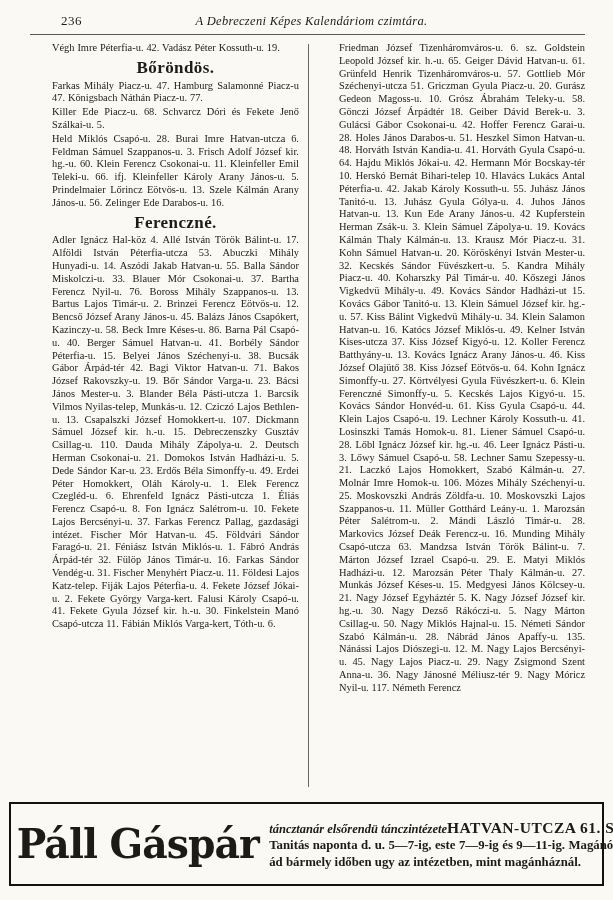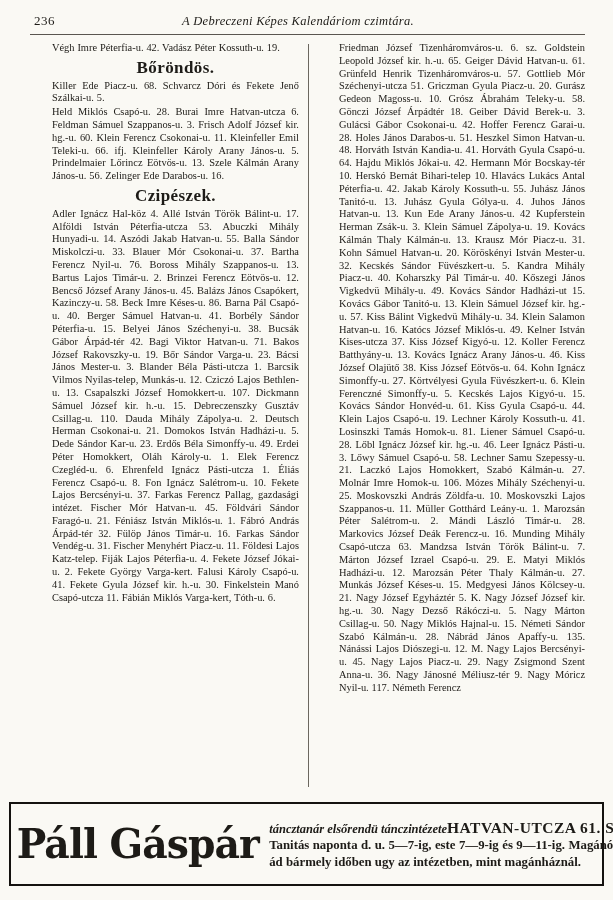--- a/index.html
+++ b/index.html
@@ -10,20 +10,21 @@
     margin: 0 auto;
     background: #faf9f4;
     color: #1d1b17;
     font-family: "Liberation Serif", "DejaVu Serif", serif;
     overflow: hidden;
     box-shadow: 0 0 6px rgba(0,0,0,.35);
   }
   .page-header {
     display: flex; align-items: center;
     padding: 13px 30px 2px 34px;
+    margin-left: 27px;
   }
   .page-number { font-size: 13px; letter-spacing: .5px; }
   .running-title {
     flex: 1; text-align: center;
     font-style: italic; font-size: 12.5px;
     padding-right: 42px; letter-spacing: .3px; font-family: Liberation Serif, serif;
   }
   .header-rule { border-top: 1px solid #5a5650; margin: 3px 28px 0 30px; }
 
   .columns {
@@ -101,26 +102,27 @@
     <span class="running-title">A Debreczeni Képes Kalendáriom czimtára.</span>
   </header>
   <div class="header-rule"></div>
 
   <main class="columns">
 
     <section class="column left">
       <p class="entry-block">Végh Imre Péterfia-u. 42. Vadász Péter Kossuth-u. 19.</p>
 
       <h3 class="section-heading">Bőröndös.</h3>
+      <p class="entry-block">Farkas Mihály Piacz-u. 47. Hamburg Salamonné Piacz-u 47. Königsbach Náthán Piacz-u. 77.</p>
 
       <p class="entry-block">Killer Ede Piacz-u. 68. Schvarcz Dóri és Fekete Jenő Szálkai-u. 5.</p>
 
       <p class="entry-block">Held Miklós Csapó-u. 28. Burai Imre Hatvan-utcza 6. Feldman Sámuel Szappanos-u. 3. Frisch Adolf József kir. hg.-u. 60. Klein Ferencz Csokonai-u. 11. Kleinfeller Emil Teleki-u. 66. ifj. Kleinfeller Károly Arany János-u. 5. Prindelmaier Lőrincz Eötvös-u. 13. Szele Kálmán Arany János-u. 56. Zelinger Ede Darabos-u. 16.</p>
 
-      <h3 class="section-heading">Czipészek.</h3>
+      <h3 class="section-heading">Ferenczné.</h3>
       <p class="entry-block">Adler Ignácz Hal-köz 4. Allé István Török Bálint-u. 17. Alföldi István Péterfia-utcza 53. Abuczki Mihály Hunyadi-u. 14. Aszódi Jakab Hatvan-u. 55. Balla Sándor Miskolczi-u. 33. Blauer Mór Csokonai-u. 37. Bartha Ferencz Nyil-u. 76. Boross Mihály Szappanos-u. 13. Bartus Lajos Timár-u. 2. Brinzei Ferencz Eötvös-u. 12. Bencső József Arany János-u. 45. Balázs János Csapókert, Kazinczy-u. 58. Beck Imre Késes-u. 86. Barna Pál Csapó-u. 40. Berger Sámuel Hatvan-u. 41. Borbély Sándor Péterfia-u. 15. Belyei János Széchenyi-u. 38. Bucsák Gábor Árpád-tér 42. Bagi Viktor Hatvan-u. 71. Bakos József Rakovszky-u. 19. Bőr Sándor Varga-u. 23. Bácsi János Mester-u. 3. Blander Béla Pásti-utcza 1. Barcsik Vilmos Nyilas-telep, Munkás-u. 12. Cziczó Lajos Bethlen-u. 13. Csapalszki József Homokkert-u. 107. Dickmann Sámuel József kir. h.-u. 15. Debreczenszky Gusztáv Csillag-u. 110. Dauda Mihály Zápolya-u. 2. Deutsch Herman Csokonai-u. 21. Domokos István Hadházi-u. 5. Dede Sándor Kar-u. 23. Erdős Béla Simonffy-u. 49. Erdei Péter Homokkert, Oláh Károly-u. 1. Elek Ferencz Czegléd-u. 6. Ehrenfeld Ignácz Pásti-utcza 1. Éliás Ferencz Csapó-u. 8. Fon Ignácz Salétrom-u. 10. Fekete Lajos Bercsényi-u. 37. Farkas Ferencz Pallag, gazdasági intézet. Fischer Mór Hatvan-u. 45. Földvári Sándor Faragó-u. 21. Féniász István Miklós-u. 1. Fábró András Árpád-tér 32. Fülöp János Timár-u. 16. Farkas Sándor Vendég-u. 31. Fischer Menyhért Piacz-u. 11. Földesi Lajos Katz-telep. Fiják Lajos Péterfia-u. 4. Fekete József Jókai-u. 2. Fekete György Varga-kert. Falusi Károly Csapó-u. 41. Fekete Gyula József kir. h.-u. 30. Finkelstein Manó Csapó-utcza 11. Fábián Miklós Varga-kert, Tóth-u. 6.</p>
     </section>
 
     <div class="column-divider"></div>
 
     <section class="column right">
       <p class="entry-block">Friedman József Tizenháromváros-u. 6. sz. Goldstein Leopold József kir. h.-u. 65. Geiger Dávid Hatvan-u. 61. Grünfeld Henrik Tizenháromváros-u. 57. Gottlieb Mór Széchenyi-utcza 51. Griczman Gyula Piacz-u. 20. Gurász Gedeon Magoss-u. 10. Grósz Ábrahám Teleky-u. 58. Gönczi József Árpádtér 18. Geiber Dávid Berek-u. 3. Gulácsi Gábor Csokonai-u. 42. Hoffer Ferencz Garai-u. 28. Holes János Darabos-u. 51. Heszkel Simon Hatvan-u. 48. Horváth István Kandia-u. 41. Horváth Gyula Csapó-u. 64. Hajdu Miklós Jókai-u. 42. Hermann Mór Bocskay-tér 10. Herskó Bernát Bihari-telep 10. Hlavács Lukács Antal Péterfia-u. 42. Jakab Károly Kossuth-u. 55. Juhász János Tanitó-u. 13. Juhász Gyula Gólya-u. 4. Juhos János Hatvan-u. 13. Kun Ede Arany János-u. 42 Kupferstein Herman Zsák-u. 3. Klein Sámuel Zápolya-u. 19. Kovács Kálmán Thaly Kálmán-u. 13. Krausz Mór Piacz-u. 31. Kohn Sámuel Hatvan-u. 20. Köröskényi István Mester-u. 32. Kecskés Sándor Füvészkert-u. 5. Kandra Mihály Piacz-u. 40. Koharszky Pál Timár-u. 40. Kőszegi János Vigkedvü Mihály-u. 49. Kovács Sándor Hadházi-ut 15. Kovács Gábor Tanitó-u. 13. Klein Sámuel József kir. hg.-u. 57. Kiss Bálint Vigkedvü Mihály-u. 34. Klein Salamon Hatvan-u. 16. Katócs József Miklós-u. 49. Kelner István Kises-utcza 37. Kiss József Kigyó-u. 12. Koller Ferencz Batthyány-u. 13. Kovács Ignácz Arany János-u. 46. Kiss József Olajütő 38. Kiss József Eötvös-u. 64. Kohn Ignácz Simonffy-u. 27. Körtvélyesi Gyula Füvészkert-u. 6. Klein Ferenczné Simonffy-u. 5. Kecskés Lajos Kigyó-u. 15. Kovács Sándor Honvéd-u. 61. Kiss Gyula Csapó-u. 44. Klein Lajos Csapó-u. 19. Lechner Károly Kossuth-u. 41. Losinszki Tamás Homok-u. 81. Liener Sámuel Csapó-u. 28. Lőbl Ignácz József kir. hg.-u. 46. Leer Ignácz Pásti-u. 3. Lőwy Sámuel Csapó-u. 58. Lechner Samu Szepessy-u. 21. Laczkó Lajos Homokkert, Szabó Kálmán-u. 27. Molnár Imre Homok-u. 106. Mózes Mihály Széchenyi-u. 25. Moskovszki András Zöldfa-u. 10. Moskovszki Lajos Szappanos-u. 11. Müller Gotthárd Leány-u. 1. Marozsán Péter Salétrom-u. 2. Mándi László Timár-u. 28. Markovics József Deák Ferencz-u. 16. Munding Mihály Csapó-utcza 63. Mandzsa István Török Bálint-u. 7. Márton József Izrael Csapó-u. 29. E. Matyi Miklós Hadházi-u. 12. Marozsán Péter Thaly Kálmán-u. 27. Munkás József Késes-u. 15. Medgyesi János Kölcsey-u. 21. Nagy József Egyháztér 5. K. Nagy József József kir. hg.-u. 30. Nagy Dezső Rákóczi-u. 5. Nagy Márton Csillag-u. 50. Nagy Miklós Hajnal-u. 15. Németi Sándor Szabó Kálmán-u. 28. Nábrád János Apaffy-u. 135. Nánássi Lajos Diószegi-u. 12. M. Nagy Lajos Bercsényi-u. 45. Nagy Lajos Piacz-u. 29. Nagy Zsigmond Szent Anna-u. 36. Nagy Jánosné Méliusz-tér 9. Nagy Móricz Nyil-u. 117. Németh Ferencz</p>
     </section>
 
   </main>

